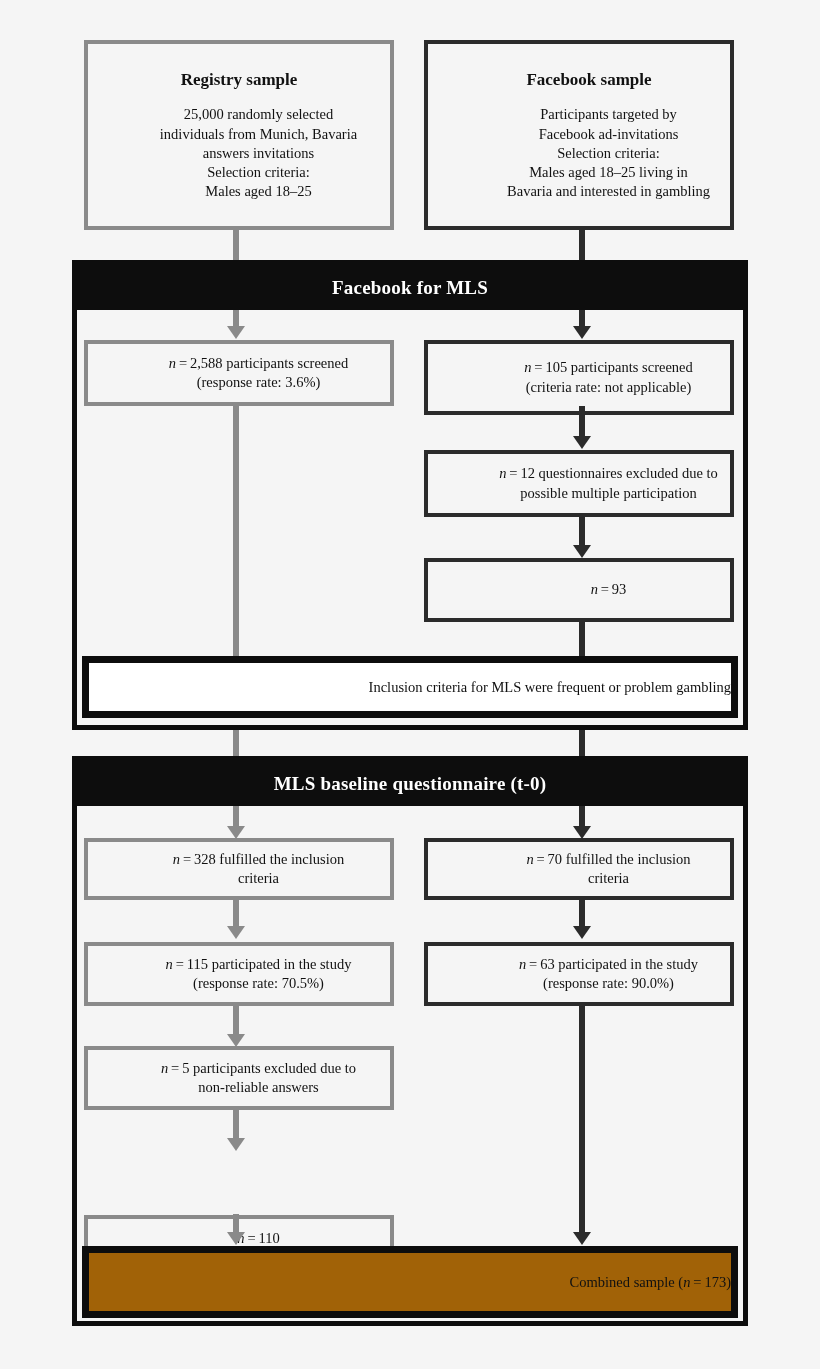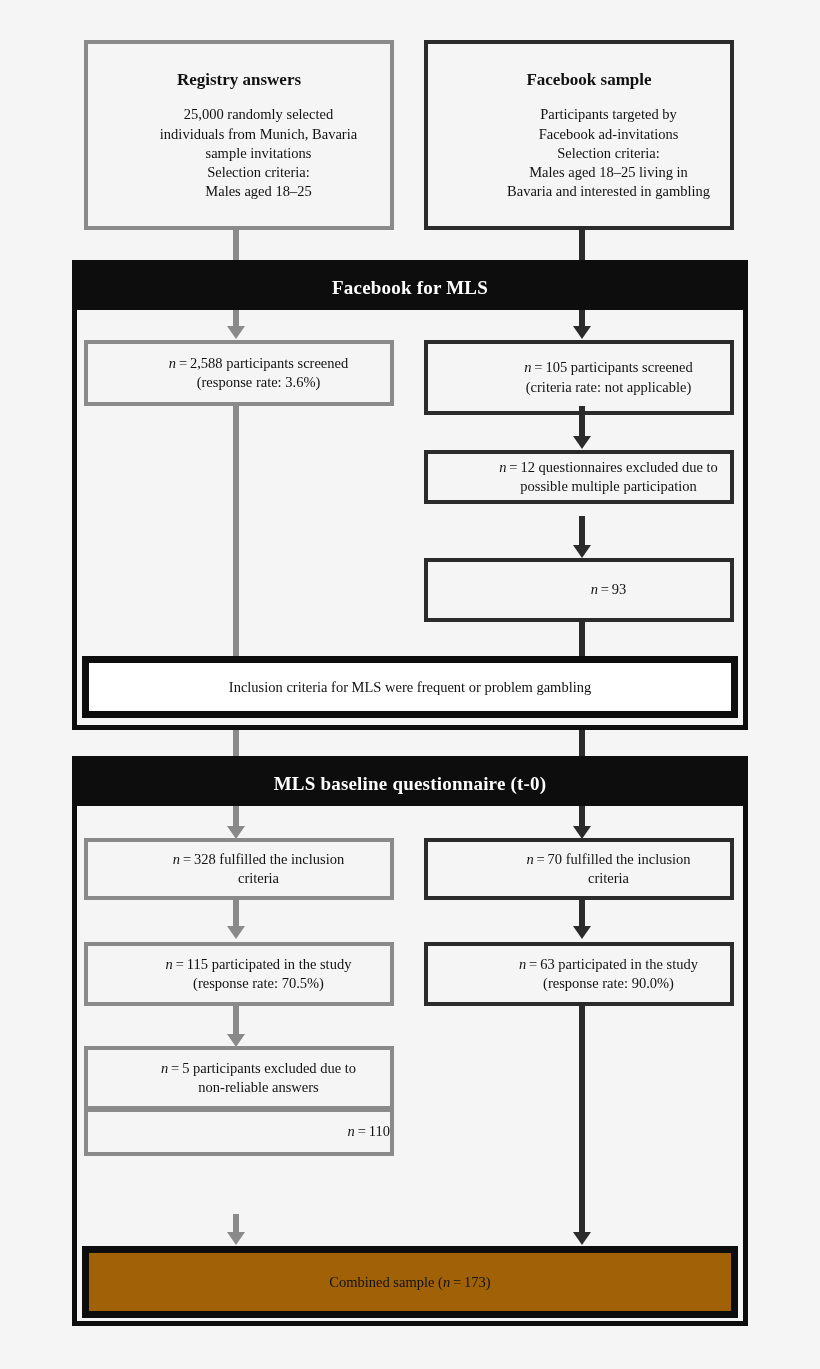--- a/index.html
+++ b/index.html
@@ -65,21 +65,21 @@
     display:flex;
     align-items:center;
     justify-content:center;
     text-align:center;
   }
   .double-box .inner{
     box-sizing:border-box;
     width:100%;height:100%;
     border:2px solid #0d0d0d;
     background:#ffffff;
-    display:flex;align-items:center;justify-content:center;
+    display:flex;align-items:center;justify-content:flex-end;
     font-size:14.5px;
   }
   .double-box.fill .inner{background:#a16207;}
 
   
   .vline{position:absolute;}
   .vline.grey{background:#8a8a8a;}
   .vline.black{background:#2b2b2b;}
 
   .arrowhead{position:absolute;width:0;height:0;}
@@ -93,25 +93,25 @@
     border-right:9px solid transparent;
     border-top:13px solid #2b2b2b;
   }
 </style>
 </head>
 <body>
 
 <div id="chart">
 
   <div class="box grey-box" style="left:84px;top:40px;width:310px;height:190px;">
-    <div class="box-title">Registry answers</div>
+    <div class="box-title">Registry sample</div>
     <div class="box-body">
       <span class="ln">25,000 randomly selected</span>
       <span class="ln">individuals from Munich, Bavaria</span>
-      <span class="ln">sample invitations</span>
+      <span class="ln">answers invitations</span>
       <span class="ln">Selection criteria:</span>
       <span class="ln">Males aged 18–25</span>
     </div>
   </div>
 
   <div class="box black-box" style="left:424px;top:40px;width:310px;height:190px;">
     <div class="box-title">Facebook sample</div>
     <div class="box-body">
       <span class="ln">Participants targeted by</span>
       <span class="ln">Facebook ad-invitations</span>
@@ -144,21 +144,21 @@
       <span class="ln"><span class="n">n</span> = 105 participants screened</span>
       <span class="ln">(criteria rate: not applicable)</span>
     </div>
   </div>
 
   <div class="vline grey" style="left:233px;top:406px;width:6px;height:250px;"></div>
 
   <div class="vline black" style="left:579px;top:406px;width:6px;height:32px;"></div>
   <div class="arrowhead black" style="left:573px;top:436px;"></div>
 
-  <div class="box black-box" style="left:424px;top:450px;width:310px;height:54px;">
+  <div class="box black-box" style="left:424px;top:450px;width:310px;height:67px;">
     <div class="box-body">
       <span class="ln"><span class="n">n</span> = 12 questionnaires excluded due to</span>
       <span class="ln">possible multiple participation</span>
     </div>
   </div>
 
   <div class="vline black" style="left:579px;top:516px;width:6px;height:31px;"></div>
   <div class="arrowhead black" style="left:573px;top:545px;"></div>
 
   <div class="box black-box" style="left:424px;top:558px;width:310px;height:64px;">
@@ -229,21 +229,21 @@
   <div class="box grey-box" style="left:84px;top:1046px;width:310px;height:64px;">
     <div class="box-body">
       <span class="ln"><span class="n">n</span> = 5 participants excluded due to</span>
       <span class="ln">non-reliable answers</span>
     </div>
   </div>
 
   <div class="vline grey" style="left:233px;top:1110px;width:6px;height:30px;"></div>
   <div class="arrowhead grey" style="left:227px;top:1138px;"></div>
 
-  <div class="box grey-box" style="left:84px;top:1108px;width:310px;height:48px;align-items:flex-end;">
+  <div class="box grey-box" style="left:84px;top:1215px;width:310px;height:48px;">
     <div class="box-body">
       <span class="ln"><span class="n">n</span> = 110</span>
     </div>
   </div>
 
   <div class="vline grey" style="left:233px;top:1214px;width:6px;height:20px;"></div>
   <div class="arrowhead grey" style="left:227px;top:1232px;"></div>
 
   <div class="double-box fill" style="left:82px;top:1246px;width:656px;height:72px;">
     <div class="inner">

